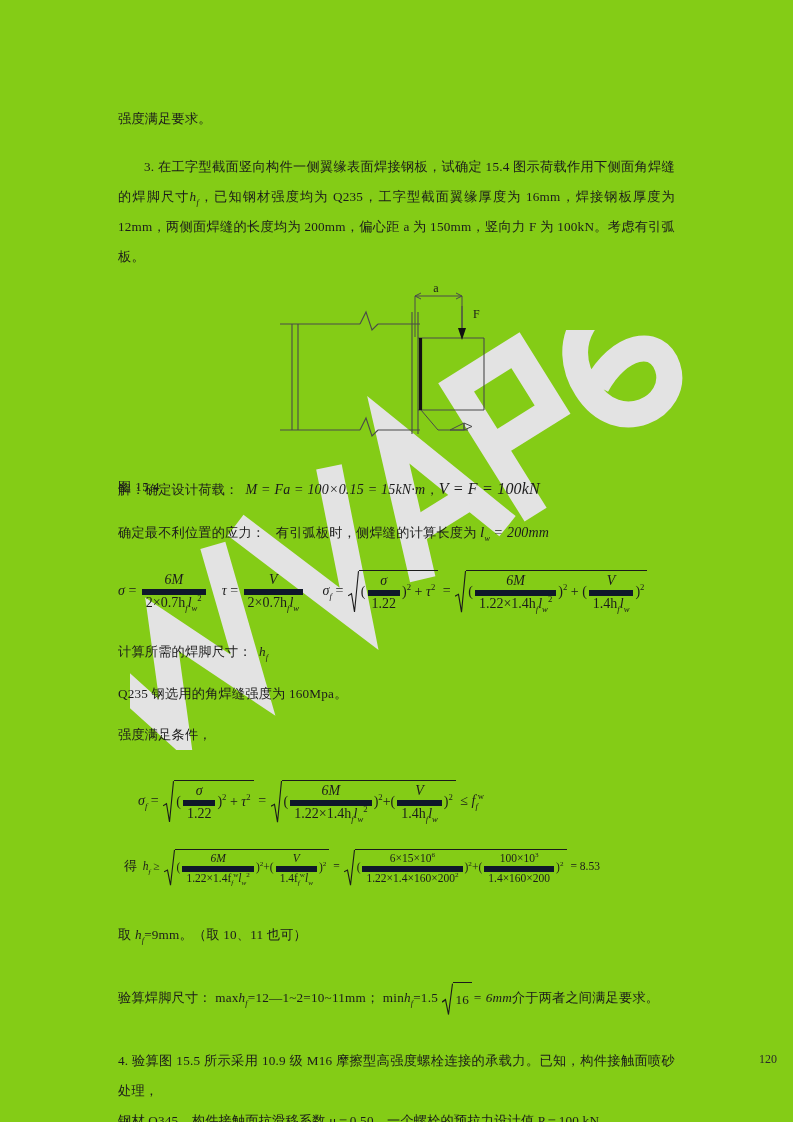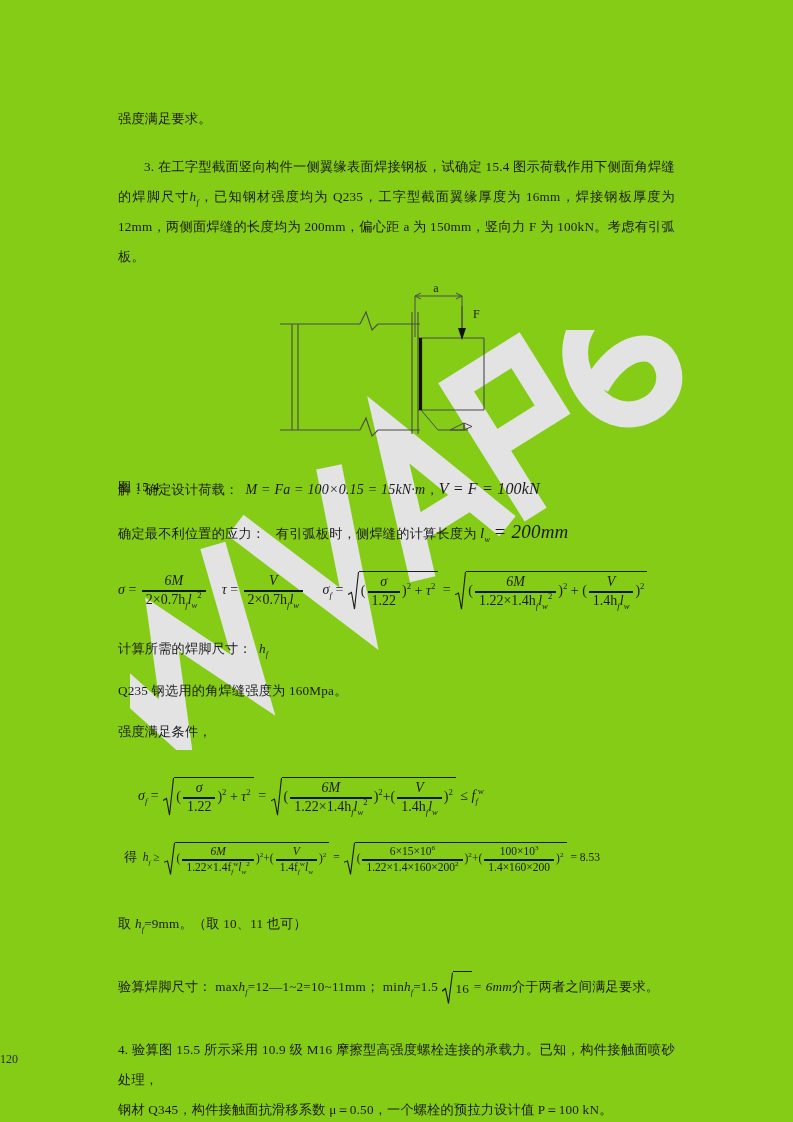--- a/index.html
+++ b/index.html
@@ -61,21 +61,21 @@
   sup.n { font-size: 0.62em; font-style: normal; line-height: 0; }
 
   
   .frac {
     display: inline-block;
     vertical-align: middle;
     text-align: center;
     line-height: 1.18;
     margin: 0 2px;
   }
-  .frac > .num { display: block; padding: 0 4px; border-bottom: 2px solid #0f172a; }
+  .frac > .num { display: block; padding: 0 4px; border-bottom: 6px solid #0f172a; }
   .frac > .den { display: block; padding: 0 4px; }
 
   
   .rad {
     display: inline-block;
     vertical-align: middle;
     position: relative;
     padding-left: 11px;
     margin: 0 1px;
   }
@@ -106,26 +106,27 @@
   .figure svg { display: block; margin: 0 auto; }
   .figcap {
     text-align: left;
     font-size: 13px;
     margin-top: 21px;
     letter-spacing: 0.5px;
   }
 
   .pagenum {
     position: absolute;
-    left: 0; right: 4px;
+    left: 0; right: 16px;
     top: 1052px;
-    text-align: left;
+    text-align: right;
     font-size: 12px;
     color: #2a2a2a;
     z-index: 2;
+    padding-left: 24px;
   }
 </style>
 </head>
 <body>
 
 <div class="page">
 
   <div class="watermark">
     <svg viewBox="0 0 560 420" xmlns="http://www.w3.org/2000/svg">
       <g fill="none" stroke="#e3e3e3" stroke-width="26" stroke-linejoin="miter" stroke-linecap="butt" transform="rotate(-32 280 210)">
@@ -201,21 +202,21 @@
         <text x="201" y="36" font-family="Liberation Serif, serif" font-size="12" fill="#1b1b1b">F</text>
       </svg>
       <div class="figcap">图 15.4</div>
     </div>
 
     <p class="para sp-top-12">
       <span>解：确定设计荷载：</span>&nbsp;&nbsp;<span class="m mi" style="font-size:14px;">M = Fa = 100×0.15 = 15kN·m</span><span>，</span><span class="m mi" style="font-size:16px;">V = F = 100kN</span>
     </p>
 
     <p class="para sp-top-12">
-      <span>确定最不利位置的应力：</span>&nbsp;&nbsp;&nbsp;<span>有引弧板时，侧焊缝的计算长度为</span>&nbsp;<span class="m mi" style="font-size:15px;">l</span><sub class="s">w</sub>&nbsp;<span class="m mi" style="font-size:19px;">= 200mm</span>
+      <span>确定最不利位置的应力：</span>&nbsp;&nbsp;&nbsp;<span>有引弧板时，侧焊缝的计算长度为</span>&nbsp;<span class="m mi" style="font-size:15px;">l</span><sub class="s">w</sub>&nbsp;<span class="m mi" style="font-size:14px;">= 200mm</span>
     </p>
 
     <div class="eq-wrap" style="margin-top:22px;">
       <div class="eqline m">
 
         <span class="mi">σ</span>
         <span class="mn">=</span>
         <span class="frac">
           <span class="num mi">6M</span>
           <span class="den"><span class="mn">2×0.7h</span><sub class="s">f</sub><span class="mi">l</span><sub class="s">w</sub><sup class="n">2</sup></span>

